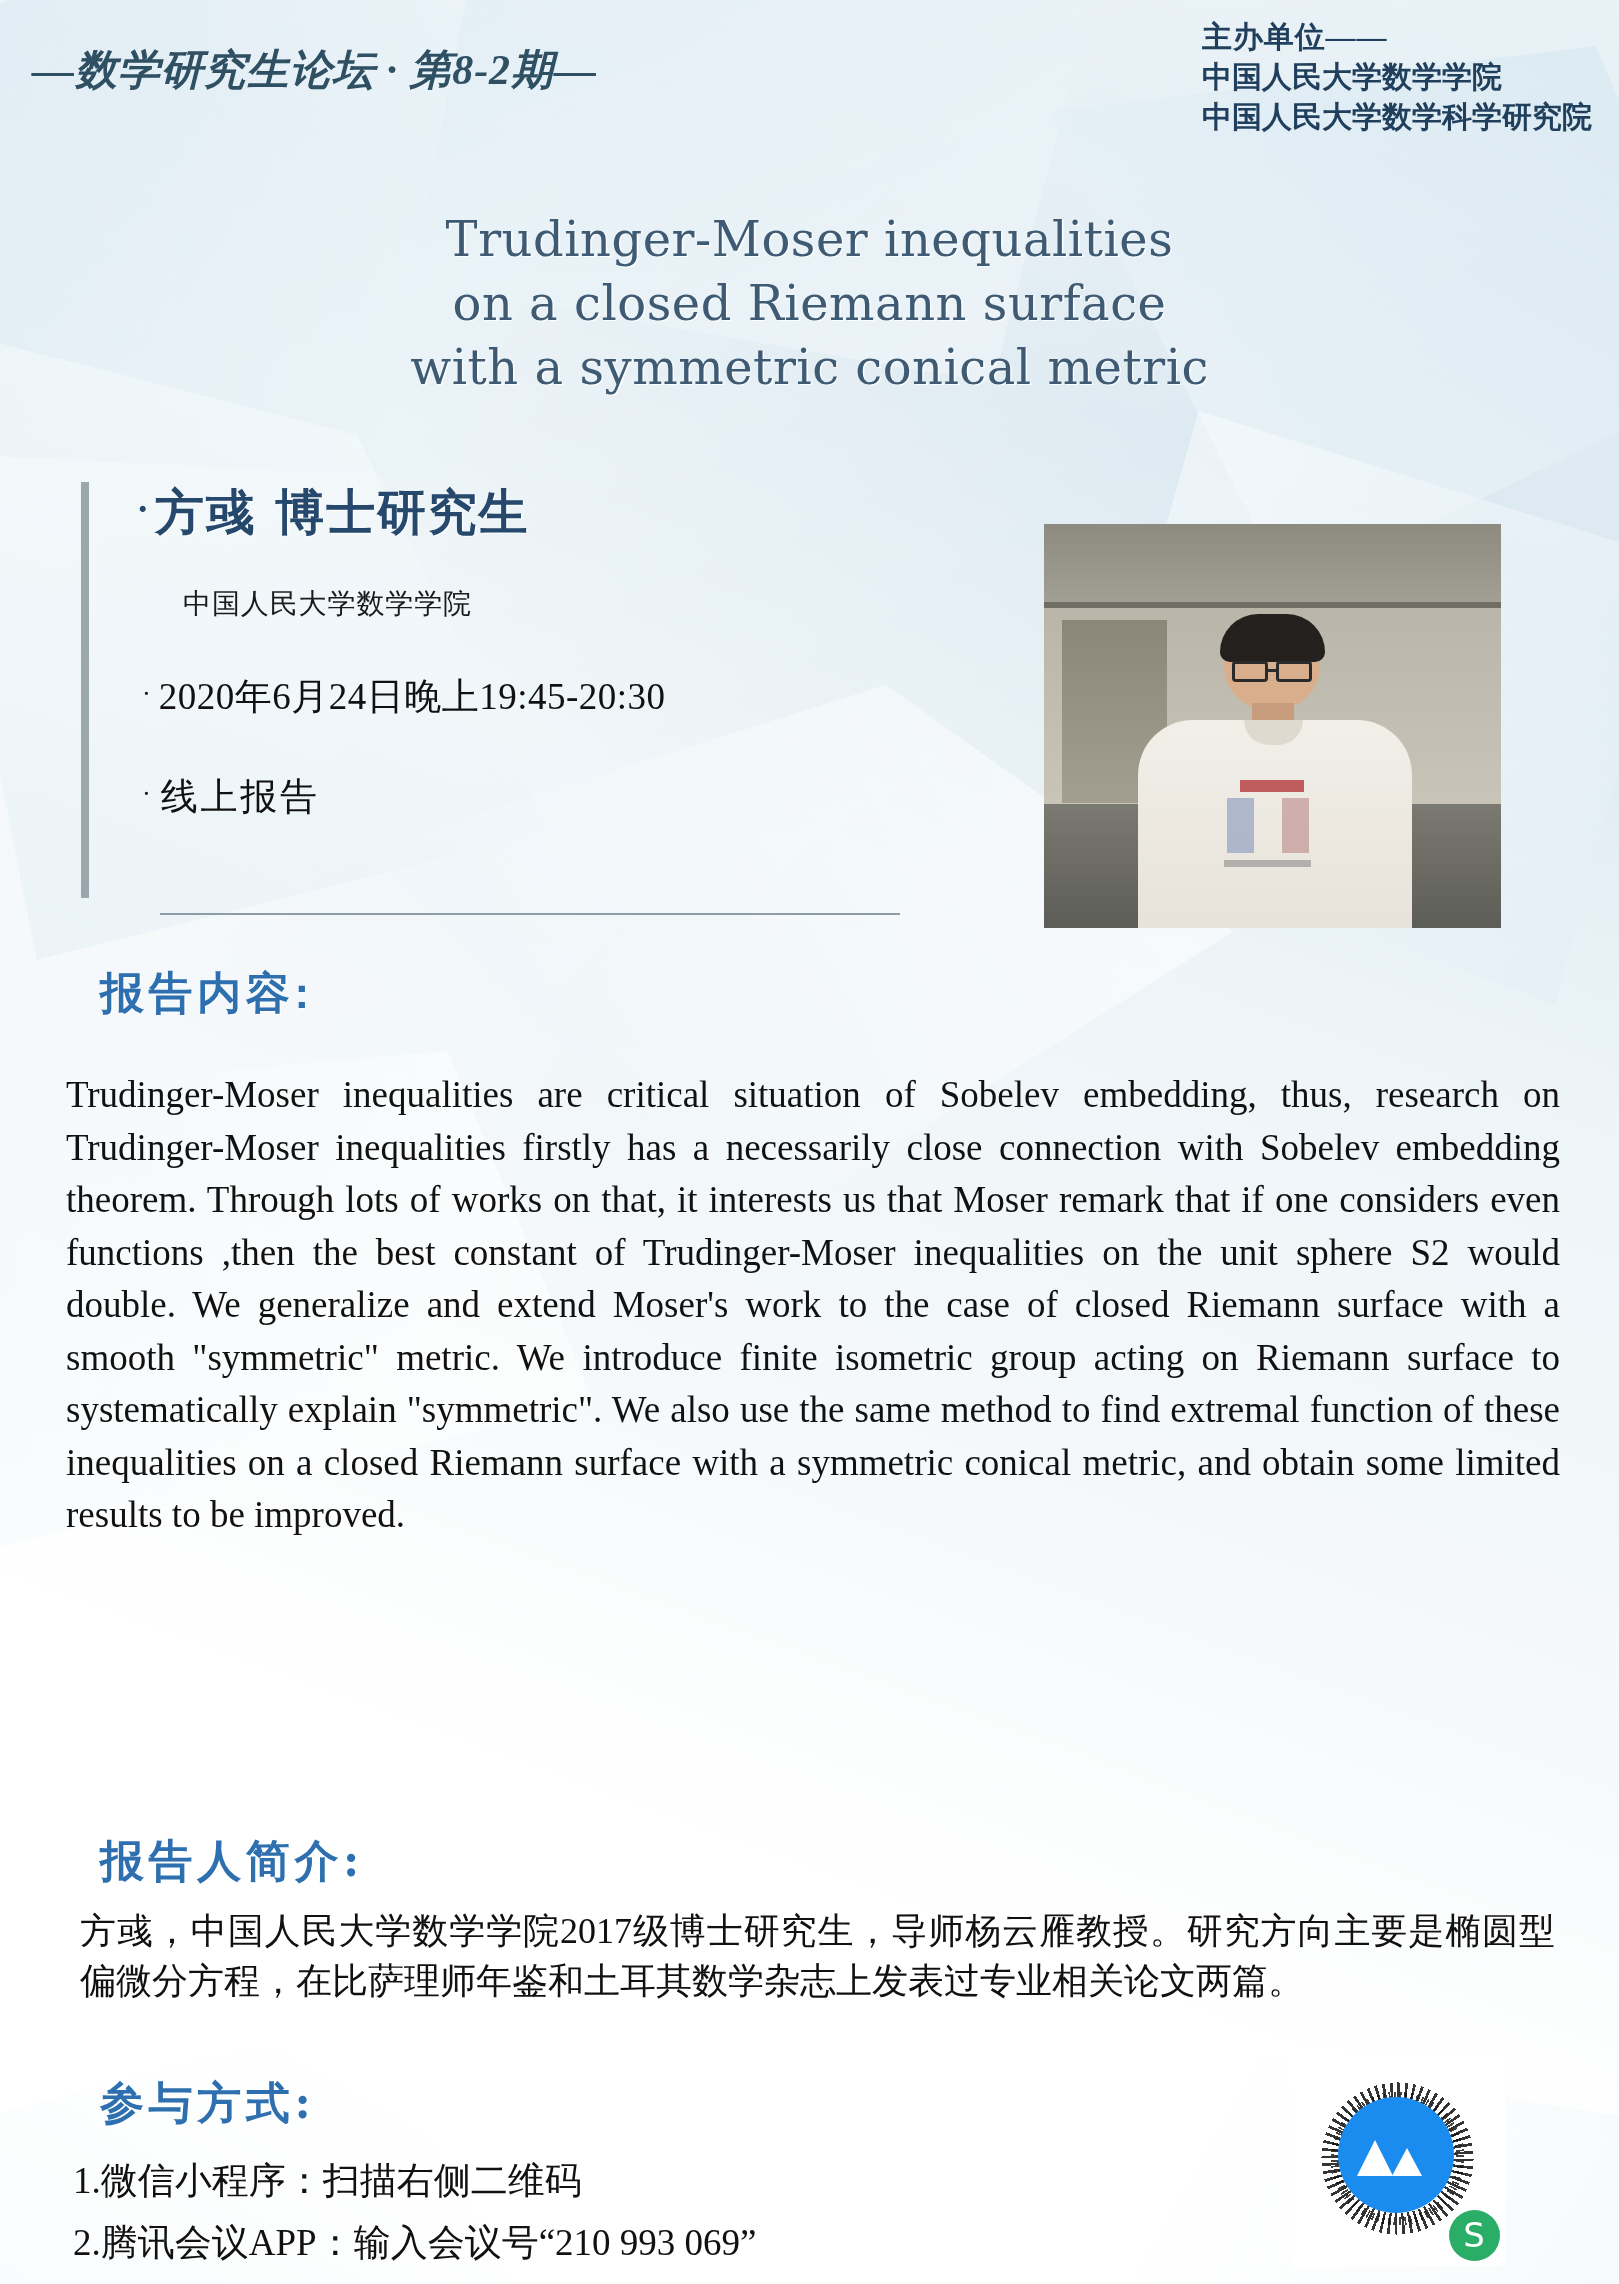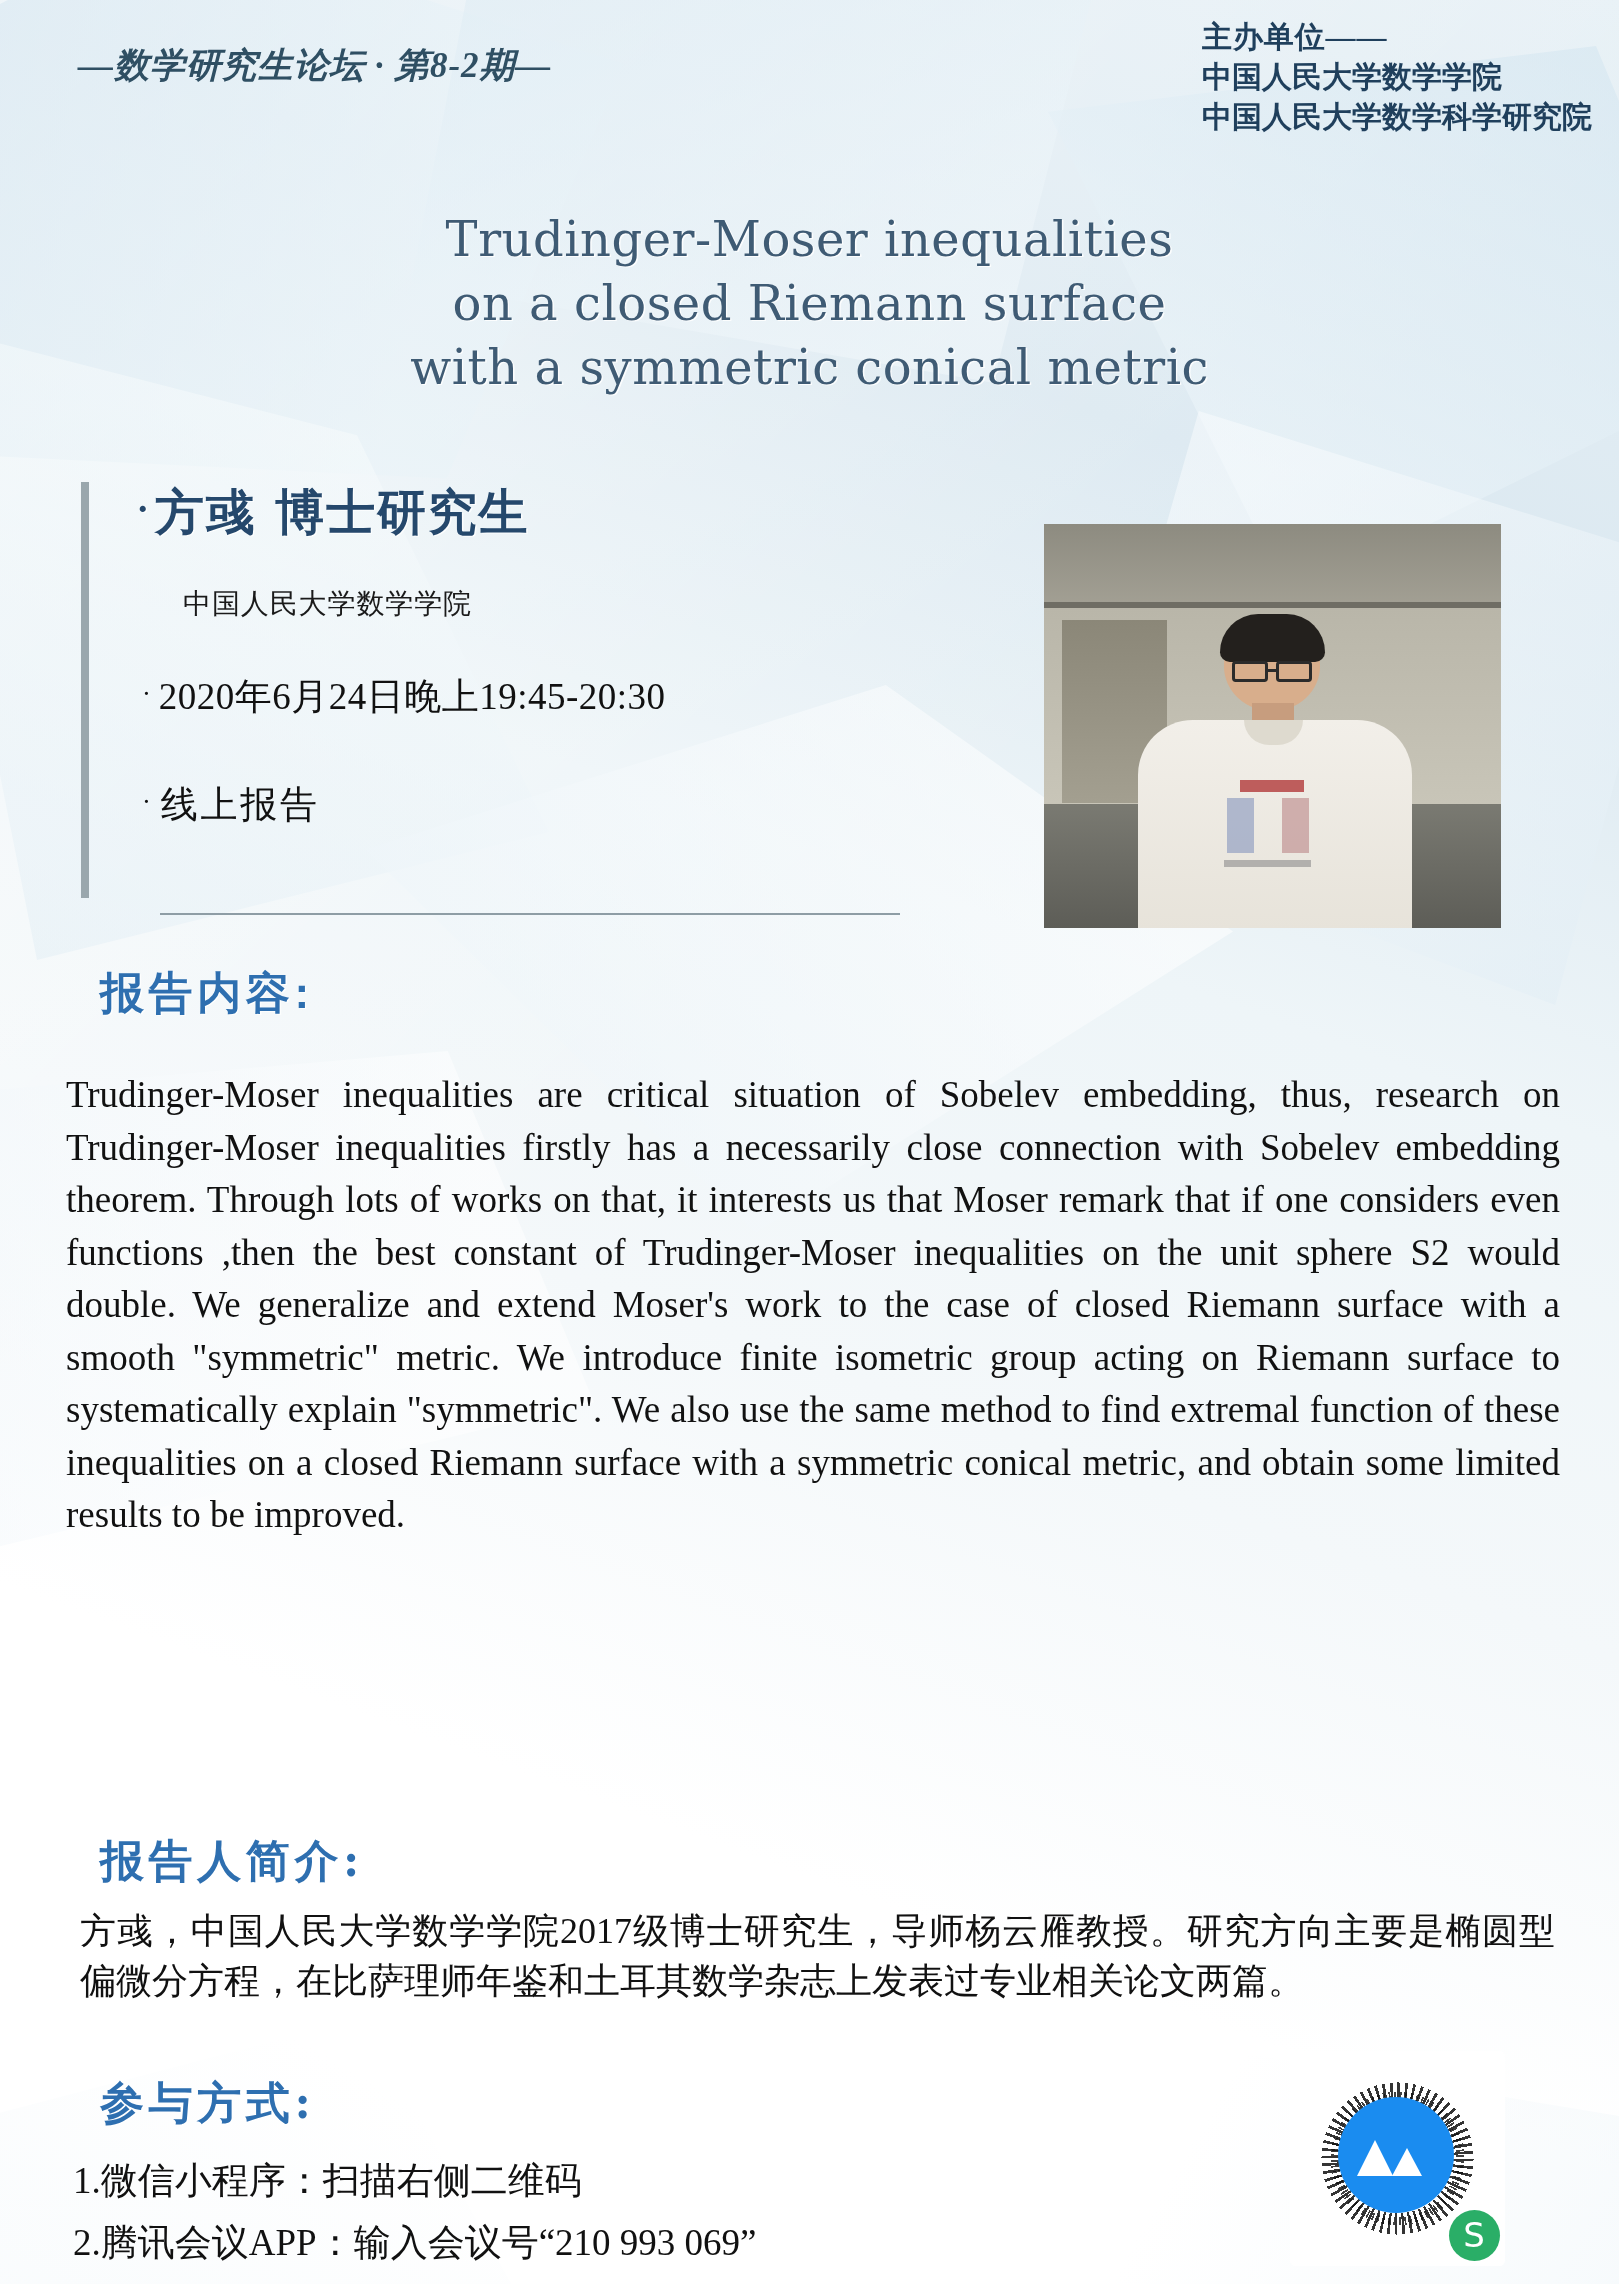--- a/index.html
+++ b/index.html
@@ -49,25 +49,24 @@
         background: linear-gradient(300deg,#eaf3f8 0%, #ffffff 80%);
         clip-path: polygon(15% 0%, 100% 20%, 85% 100%, 0% 80%); }
 
   
   .issue {
     position: absolute;
     top: 42px; left: 32px;
     font-family: "Liberation Serif", serif;
     font-style: italic;
     font-weight: bold;
-    font-size: 35px;
+    font-size: 42px;
     letter-spacing: 0.9px;
     color: #2f4f63;
     white-space: nowrap;
-    margin-left: 46px;
   }
   .host {
     position: absolute;
     top: 17.4px; right: 27px;
     text-align: left;
     font-family: "Liberation Serif", serif;
     font-weight: bold;
     font-size: 30px;
     line-height: 1.32;
     color: #1f3f5c;
@@ -128,21 +127,20 @@
   }
   .speaker-time .dot, .speaker-mode .dot { font-size: 26.5px; vertical-align: 6.4px; margin-right: 7.3px; }
   .speaker-mode {
     position: absolute;
     top: 772px; left: 142px;
     font-family: Liberation Serif, serif;
     font-size: 37px;
     letter-spacing: 2.7px;
     color: #111;
     white-space: nowrap;
-    margin-top: 8px;
   }
   .underline {
     position: absolute;
     left: 160px; top: 913px;
     width: 740px; height: 2.3px;
     background: #8e9da5;
   }
 
   
   .photo {

